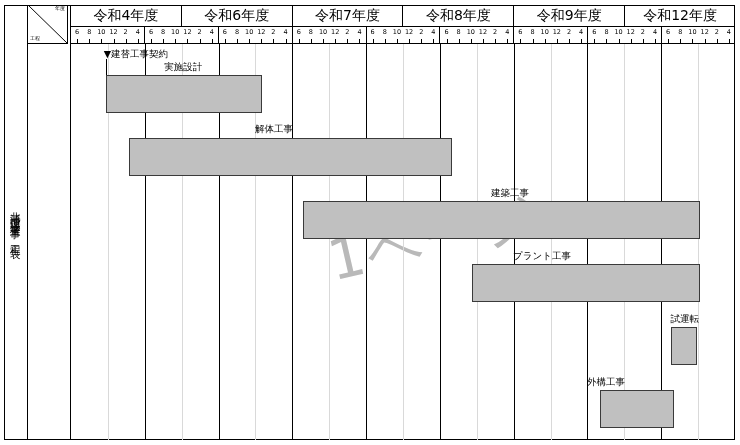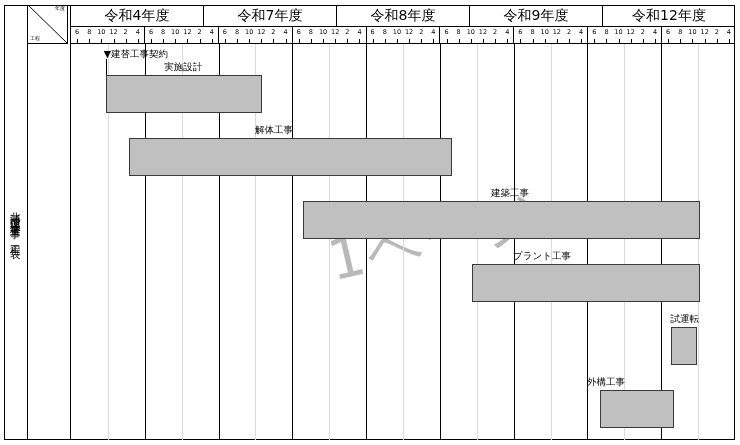--- a/index.html
+++ b/index.html
@@ -254,20 +254,21 @@
     <span class="lab-top">年度</span>
     <span class="lab-bot">工程</span>
   </div>
 
   <div id="double-rule"></div>
 
   <div id="grid">
 
     <div id="year-row">
         <div class="year-cell">令和4年度</div>
+        <div class="year-cell">令和6年度</div>
         <div class="year-cell">令和7年度</div>
         <div class="year-cell">令和8年度</div>
         <div class="year-cell">令和9年度</div>
         <div class="year-cell">令和12年度</div>
       </div>
 
     <div id="tick-row">
         <div class="tick-year">
           <div class="tick-mark" style="left: 8.33333%;"></div>
           <div class="tick-num" style="left: 8.33333%;">6</div>
@@ -413,21 +414,21 @@
         <div class="mgrid" style="left: 332px;"></div>
         <div class="mgrid" style="left: 405.778px;"></div>
         <div class="mgrid" style="left: 479.556px;"></div>
         <div class="mgrid" style="left: 553.333px;"></div>
         <div class="mgrid" style="left: 627.111px;"></div>
         <div class="milestone" style="left: 32.6756px; top: 5px;">▼建替工事契約</div>
         <div class="milestone-stem" style="left: 34.6756px; top: 15px; height: 41px;"></div>
         <div class="bar" title="実施設計" style="left: 34.6756px; top: 31px; width: 156.409px; height: 38px;"></div>
         <div class="bar-label" style="left: 112.142px; top: 18px;">実施設計</div>
         <div class="bar" title="解体工事" style="left: 58.2844px; top: 94px; width: 323.147px; height: 38px;"></div>
-        <div class="bar-label" style="left: 202.889px; top: 81px;">解体工事</div>
+        <div class="bar-label" style="left: 202.889px; top: 81px; font-family: Liberation Serif, serif;">解体工事</div>
         <div class="bar" title="建築工事" style="left: 232.4px; top: 157px; width: 396.187px; height: 38px;"></div>
         <div class="bar-label" style="left: 438.978px; top: 144px;">建築工事</div>
         <div class="bar" title="プラント工事" style="left: 400.613px; top: 220px; width: 227.973px; height: 38px;"></div>
         <div class="bar-label" style="left: 471px; top: 207px;">プラント工事</div>
         <div class="bar" title="試運転" style="left: 599.813px; top: 283px; width: 25.8222px; height: 38px;"></div>
         <div class="bar-label" style="left: 613.831px; top: 270px;">試運転</div>
         <div class="bar" title="外構工事" style="left: 528.987px; top: 346px; width: 73.7778px; height: 38px;"></div>
         <div class="bar-label" style="left: 534.889px; top: 333px;">外構工事</div>
       </div>
 

